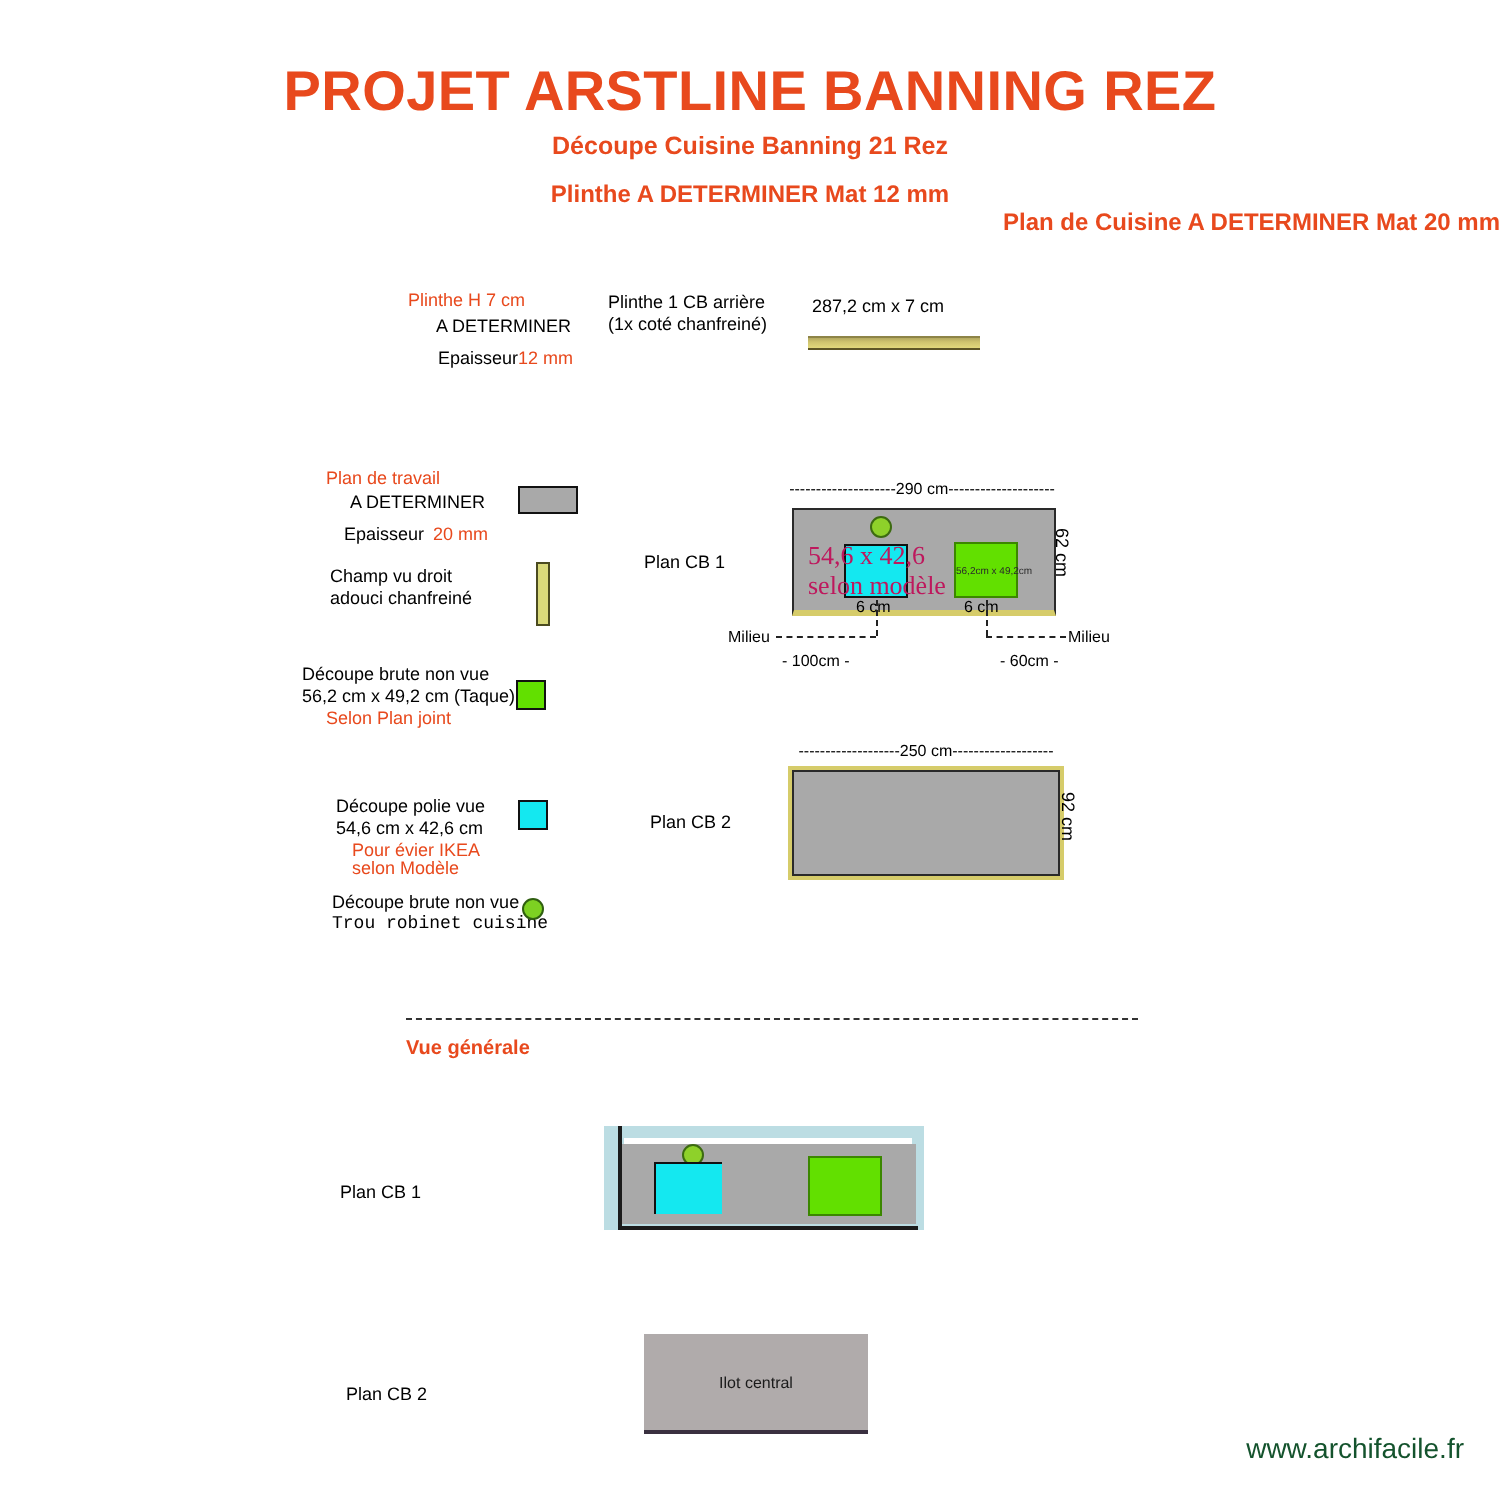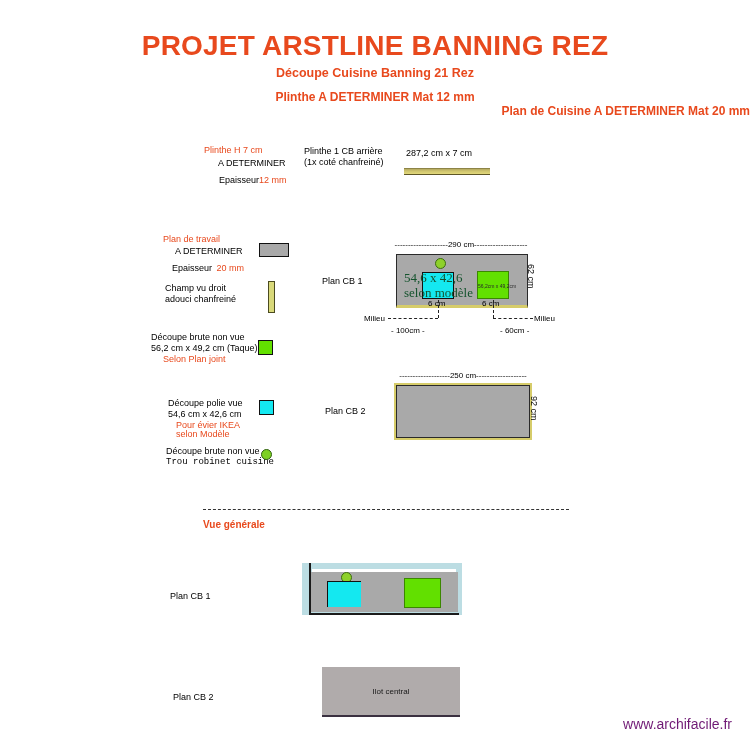--- a/index.html
+++ b/index.html
@@ -119,21 +119,21 @@
     border-radius: 50%;
     background: #8ED12A;
     border: 1px solid #3c6b10;
   }
 
   
   .overlay-note {
     font-family: "Liberation Serif", serif;
     font-size: 13px;
     line-height: 16px;
-    color: #14532d;
+    color: #be185d;
     white-space: nowrap;
   }
   .inner-note {
     font-size: 5px;
     color: #2a2a2a;
     white-space: nowrap;
     text-align: center;
   }
 
   
@@ -184,21 +184,21 @@
     box-sizing: border-box;
     display: flex;
     align-items: center;
     justify-content: center;
   }
   .ilot-label { font-size: 8px; color: #1a1a1a; }
 
   #footer-url {
     right: 18px; bottom: 18px;
     font-size: 14px;
-    color: #701a75;
+    color: #14532d;
   }
 </style>
 </head>
 <body>
 
 <div class="abs" id="main-title">PROJET ARSTLINE BANNING REZ</div>
 <div class="abs" id="subtitle">Découpe Cuisine Banning 21 Rez</div>
 <div class="abs" id="spec-line-1">Plinthe A DETERMINER  Mat 12 mm</div>
 <div class="abs" id="spec-line-2">Plan de Cuisine A DETERMINER  Mat 20 mm</div>
 
@@ -296,17 +296,17 @@
 
 <div class="abs" style="left:312px; top:569px; width:144px; height:3px; background:#ffffff;"></div>
 
 <div class="abs tap-dot" style="left:341px; top:572px;"></div>
 
 <div class="abs" style="left:327px; top:581px; width:34px; height:26px; background:#14E8F0; border-top:1.5px solid #111; border-left:1.5px solid #111; box-sizing:border-box;"></div>
 
 <div class="abs" style="left:404px; top:578px; width:37px; height:30px; background:#62E000; border:1px solid #3b8700; box-sizing:border-box;"></div>
 
 <div class="abs t" style="left:173px; top:692px;">Plan CB 2</div>
-<div class="abs ilot" style="left:322px; top:667px; width:138px; height:50px;">
+<div class="abs ilot" style="left:322px; top:667px; width:112px; height:50px;">
   <span class="ilot-label">Ilot central</span>
 </div>
 
 <div class="abs" id="footer-url">www.archifacile.fr</div>
 
 </body></html>

